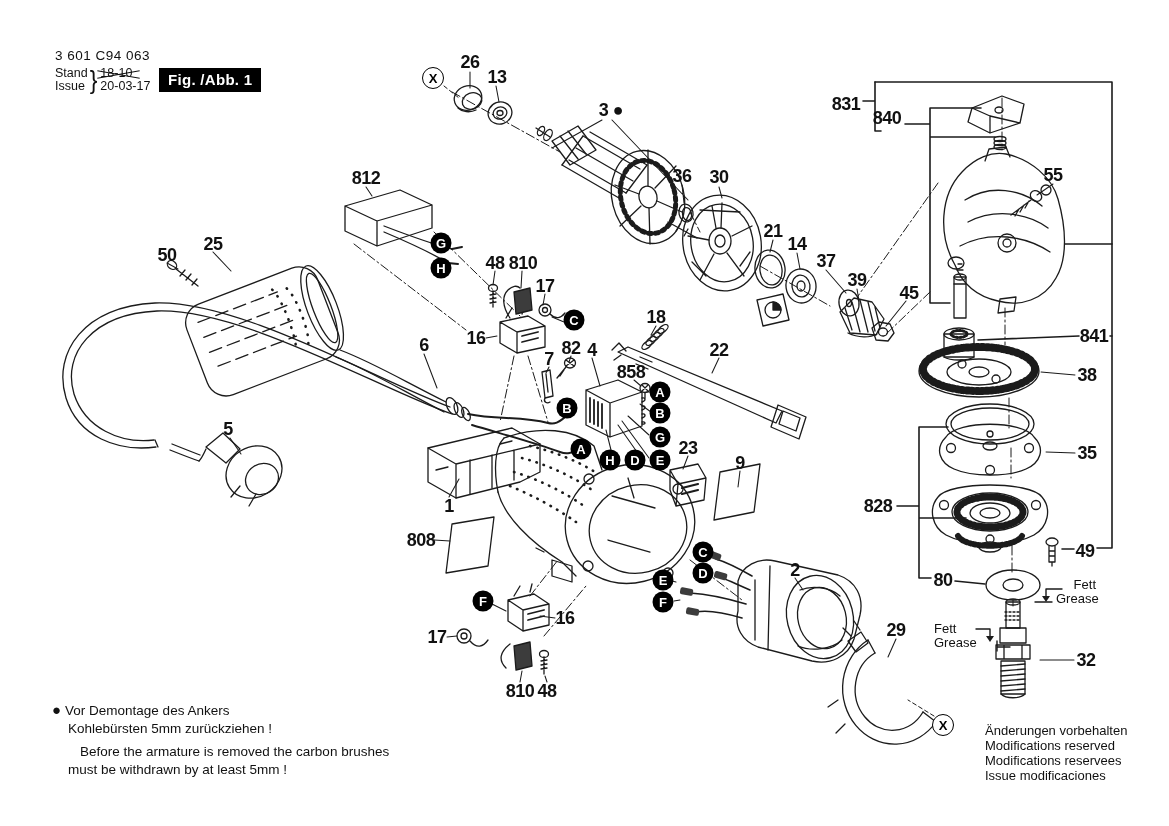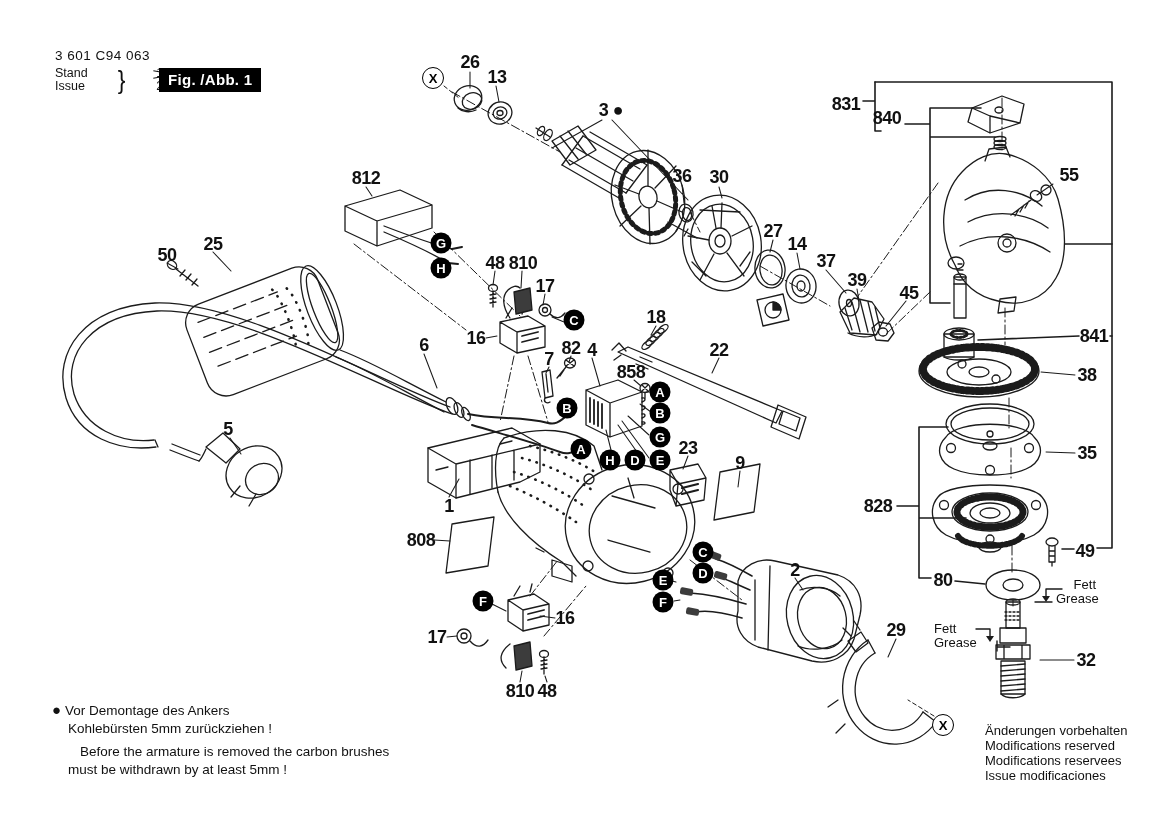--- a/index.html
+++ b/index.html
@@ -2,21 +2,21 @@
 <html><head>
 <meta charset="utf-8">
 <style>
   html,body{margin:0;padding:0;background:#fff;}
   .stage{position:relative;width:1169px;height:826px;background:#fff;overflow:hidden;
          font-family:"Liberation Sans","DejaVu Sans",sans-serif;color:#111;}
   svg.art{position:absolute;left:0;top:0;}
   
   .hdr{position:absolute;left:55px;top:48px;font-size:13.5px;line-height:15px;}
   .pn{letter-spacing:.5px;margin-bottom:4px;}
-  .rev{display:flex;align-items:center;font-size:12.5px;gap:28px;}
+  .rev{display:flex;align-items:center;font-size:12.5px;}
   .revcol{line-height:13px;}
   .brace{font-size:23px;font-weight:400;margin:0 3px 0 2px;transform:scaleY(1.1);}
   .datecol{line-height:13px;}
   .struck{position:relative;display:inline-block;}
   .struck:before,.struck:after{content:"";position:absolute;left:-3px;right:-8px;top:50%;height:1.3px;background:#111;}
   .struck:before{transform:rotate(10deg);}
   .struck:after{transform:rotate(-10deg);}
   .figbox{position:absolute;left:159px;top:68px;background:#000;color:#fff;
           font-size:15px;font-weight:700;padding:3px 9px 4px 9px;letter-spacing:.3px;}
   
@@ -433,28 +433,28 @@
   </div>
   <div class="figbox">Fig. /Abb. 1</div>
 
   <div id="label-layer">
       <div class="plabel" style="left: 470px; top: 62px;">26</div>
       <div class="plabel" style="left: 497px; top: 77px;">13</div>
       <div class="plabel" style="left: 611px; top: 110px;">3 ●</div>
       <div class="plabel" style="left: 682px; top: 176px;">36</div>
       <div class="plabel" style="left: 719px; top: 177px;">30</div>
       <div class="plabel" style="left: 366px; top: 178px;">812</div>
-      <div class="plabel" style="left: 773px; top: 231px;">27</div>
+      <div class="plabel" style="left: 773px; top: 231px;">21</div>
       <div class="plabel" style="left: 797px; top: 244px;">14</div>
       <div class="plabel" style="left: 826px; top: 261px;">37</div>
       <div class="plabel" style="left: 857px; top: 280px;">39</div>
       <div class="plabel" style="left: 909px; top: 293px;">45</div>
       <div class="plabel" style="left: 846px; top: 104px;">831</div>
       <div class="plabel" style="left: 887px; top: 118px;">840</div>
-      <div class="plabel" style="left: 1053px; top: 175px; margin-left: 16px;">55</div>
+      <div class="plabel" style="left: 1053px; top: 175px;">55</div>
       <div class="plabel" style="left: 1094px; top: 336px;">841</div>
       <div class="plabel" style="left: 1087px; top: 375px;">38</div>
       <div class="plabel" style="left: 1087px; top: 453px;">35</div>
       <div class="plabel" style="left: 878px; top: 506px;">828</div>
       <div class="plabel" style="left: 1085px; top: 551px;">49</div>
       <div class="plabel" style="left: 943px; top: 580px;">80</div>
       <div class="plabel" style="left: 1086px; top: 660px;">32</div>
       <div class="plabel" style="left: 896px; top: 630px;">29</div>
       <div class="plabel" style="left: 795px; top: 570px;">2</div>
       <div class="plabel" style="left: 167px; top: 255px;">50</div>

